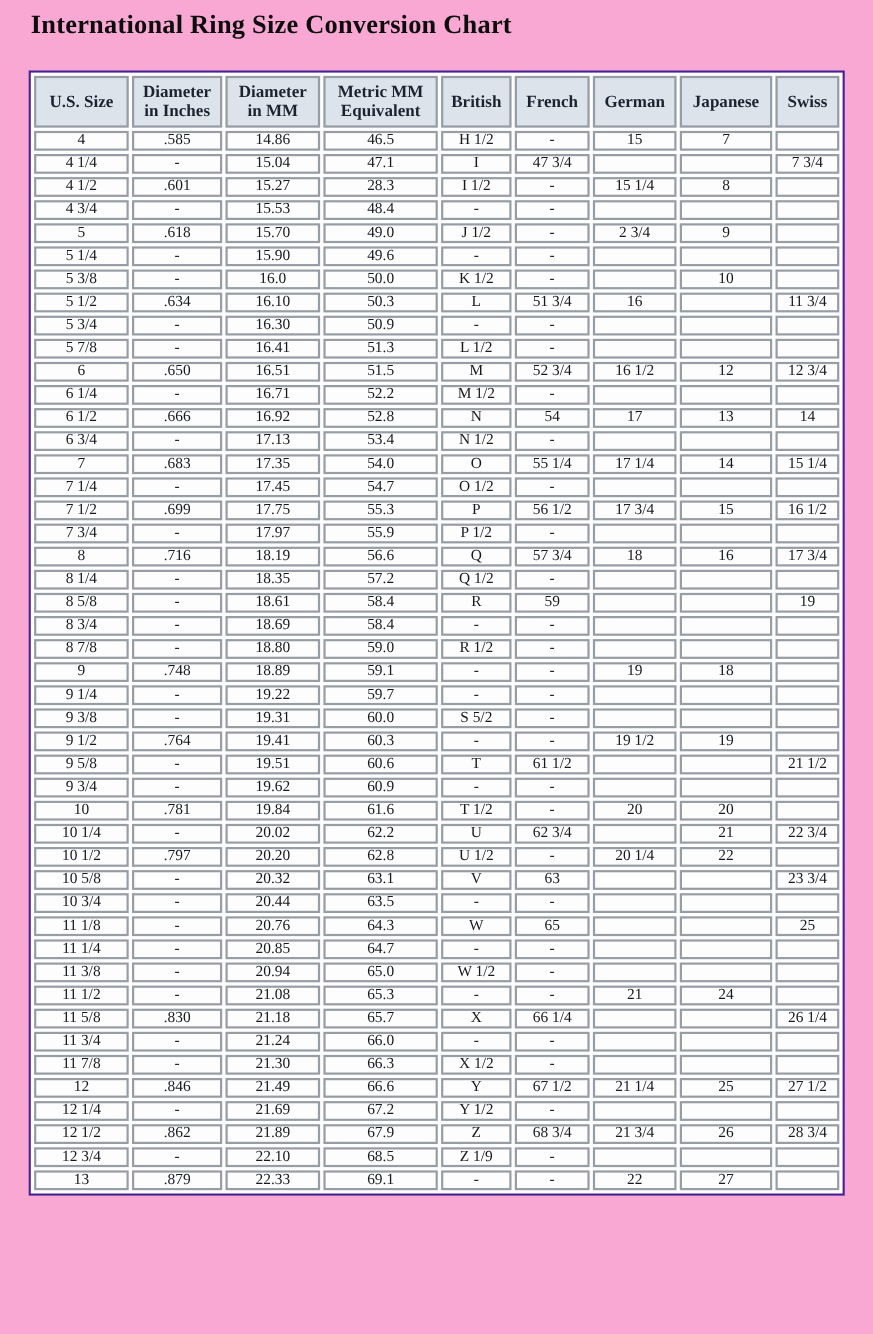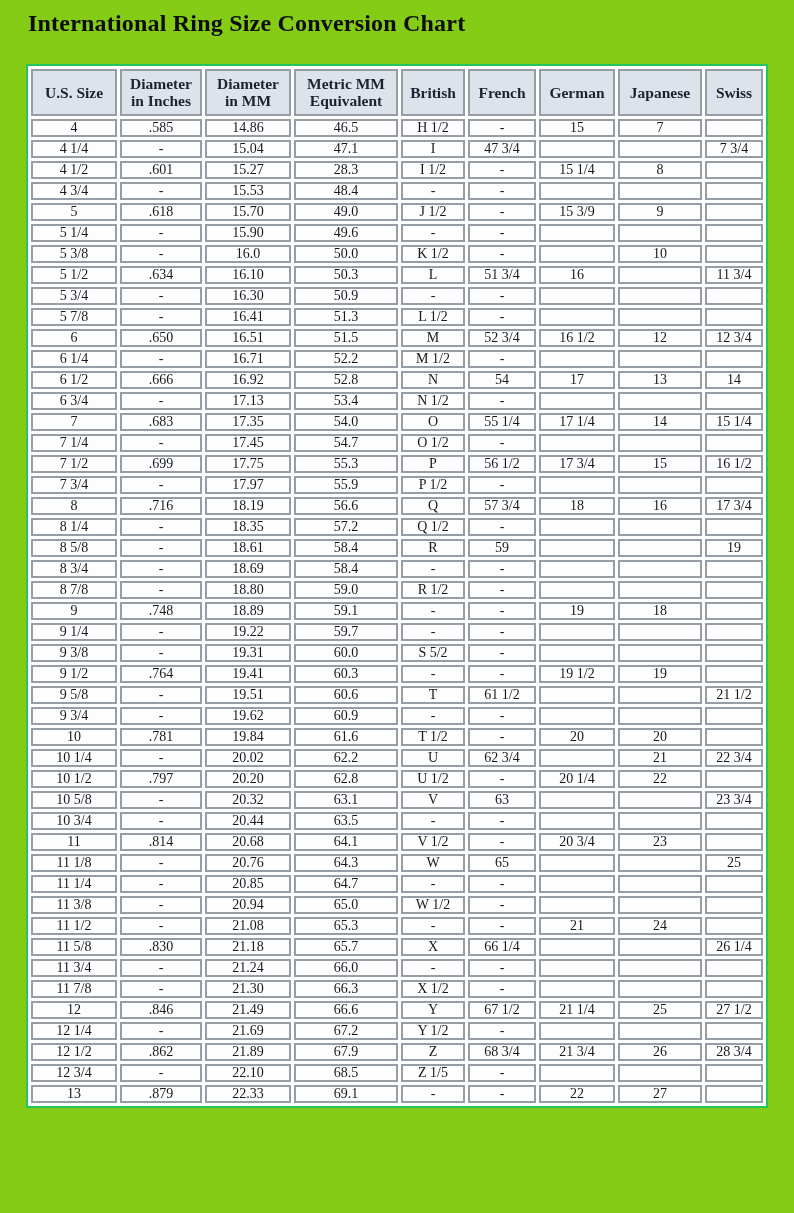--- a/index.html
+++ b/index.html
@@ -4,38 +4,38 @@
 <style>
   html, body {
     margin: 0;
     padding: 0;
     background: #ffffff;
     font-family: "Liberation Serif", serif;
   }
   .page {
     width: 794px;
     height: 1213px;
-    background: #84cc16;
+    background: #f9a8d4;
     box-sizing: border-box;
     padding: 8px 24px 0 26px;
     overflow: hidden;
   }
   .page-title {
     font-size: 24px;
     font-weight: bold;
     color: #0d0d0d;
     margin: 2px 0 0 2px;
     letter-spacing: 0.2px;
   }
   table.ring-table {
     margin-top: 27px;
     border-collapse: separate;
     border-spacing: 3px;
     background: #fefefe;
-    border: 2px solid #22c55e;
+    border: 2px solid #4c1d95;
     table-layout: fixed;
     width: 620px;
   }
   table.ring-table th,
   table.ring-table td {
     border: 2px solid #969da5;
     text-align: center;
     vertical-align: middle;
     overflow: hidden;
     box-sizing: content-box;
@@ -146,21 +146,21 @@
           <td></td>
           <td></td>
         </tr>
         <tr>
           <td>5</td>
           <td>.618</td>
           <td>15.70</td>
           <td>49.0</td>
           <td>J 1/2</td>
           <td>-</td>
-          <td>15 3/9</td>
+          <td>2 3/4</td>
           <td>9</td>
           <td></td>
         </tr>
         <tr>
           <td>5 1/4</td>
           <td>-</td>
           <td>15.90</td>
           <td>49.6</td>
           <td>-</td>
           <td>-</td>
@@ -470,31 +470,20 @@
           <td>-</td>
           <td>20.44</td>
           <td>63.5</td>
           <td>-</td>
           <td>-</td>
           <td></td>
           <td></td>
           <td></td>
         </tr>
         <tr>
-          <td>11</td>
-          <td>.814</td>
-          <td>20.68</td>
-          <td>64.1</td>
-          <td>V 1/2</td>
-          <td>-</td>
-          <td>20 3/4</td>
-          <td>23</td>
-          <td></td>
-        </tr>
-        <tr>
           <td>11 1/8</td>
           <td>-</td>
           <td>20.76</td>
           <td>64.3</td>
           <td>W</td>
           <td>65</td>
           <td></td>
           <td></td>
           <td>25</td>
         </tr>
@@ -595,21 +584,21 @@
           <td>68 3/4</td>
           <td>21 3/4</td>
           <td>26</td>
           <td>28 3/4</td>
         </tr>
         <tr>
           <td>12 3/4</td>
           <td>-</td>
           <td>22.10</td>
           <td>68.5</td>
-          <td>Z 1/5</td>
+          <td>Z 1/9</td>
           <td>-</td>
           <td></td>
           <td></td>
           <td></td>
         </tr>
         <tr>
           <td>13</td>
           <td>.879</td>
           <td>22.33</td>
           <td>69.1</td>

